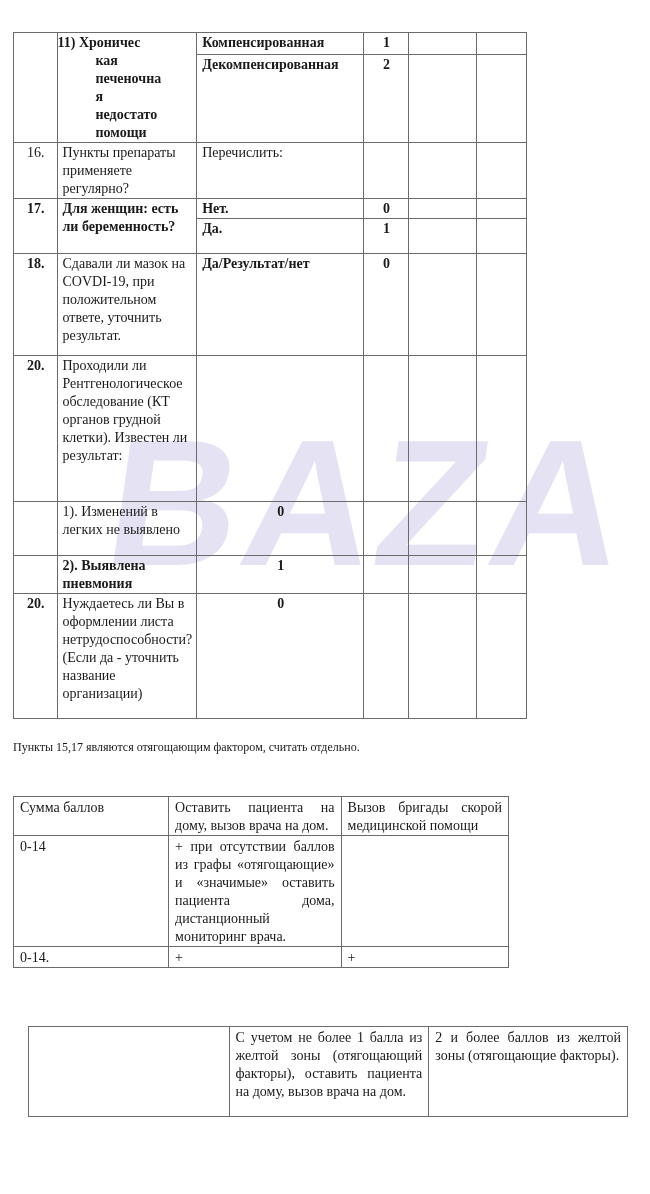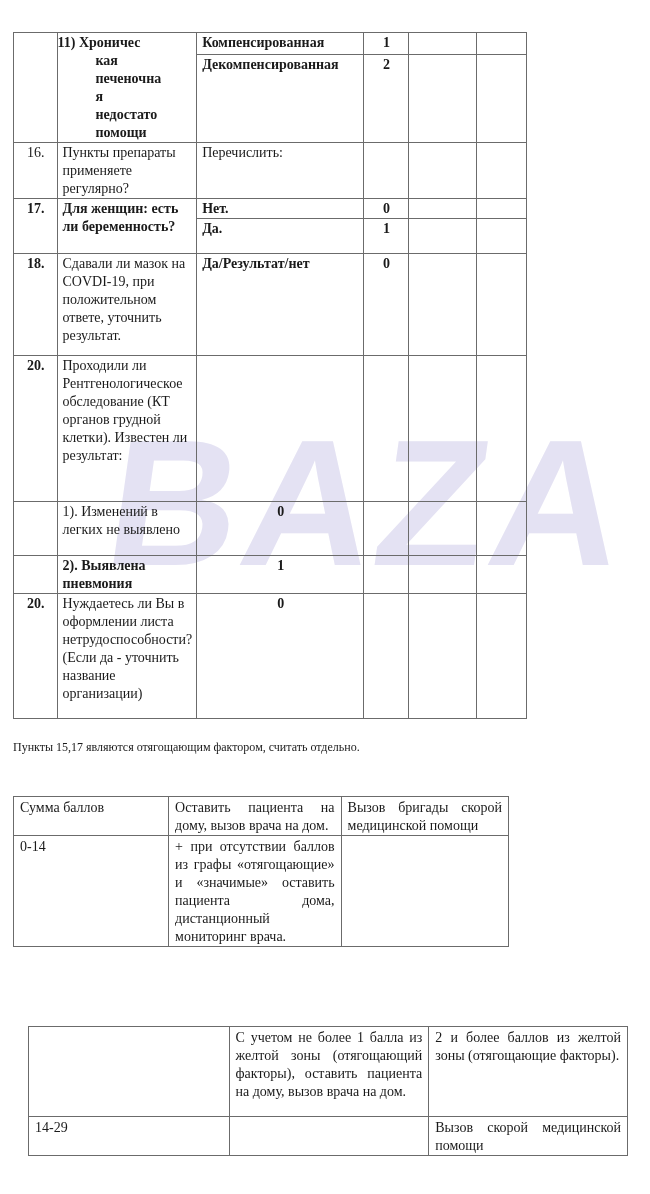--- a/index.html
+++ b/index.html
@@ -149,34 +149,34 @@
       <tr style="height:36px">
     <td>Сумма баллов</td>
     <td class="just">Оставить пациента на дому, вызов врача на дом.</td>
     <td class="just">Вызов бригады скорой медицинской помощи</td>
   </tr>
   <tr style="height:108px">
     <td>0-14</td>
     <td class="just">+ при отсутствии баллов из графы «отягощающие» и «значимые» оставить пациента дома, дистанционный мониторинг врача.</td>
     <td></td>
   </tr>
+  <tr style="height:18px">
+    <td>0-14.</td>
+    <td>+</td>
+    <td>+</td>
+  </tr>
 </tbody>
   </table>
 
 <table class="t3">
   <colgroup>
       <col style="width:201px">
       <col style="width:200px">
       <col style="width:199px">
     </colgroup>
   <tbody>
       <tr style="height:90px">
     <td></td>
     <td class="just">С учетом не более 1 балла из желтой зоны (отягощающий факторы), оставить пациента на дому, вызов врача на дом.</td>
     <td class="just">2 и более баллов из желтой зоны (отягощающие факторы).</td>
   </tr>
-  <tr style="height:36px">
-    <td>14-29</td>
-    <td></td>
-    <td class="just">Вызов скорой медицинской помощи</td>
-  </tr>
 </tbody>
   </table>
 
 </body></html>

